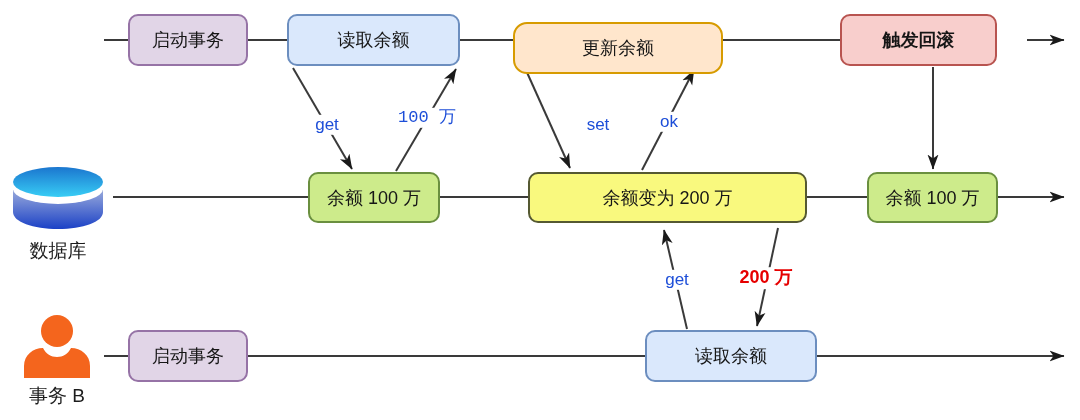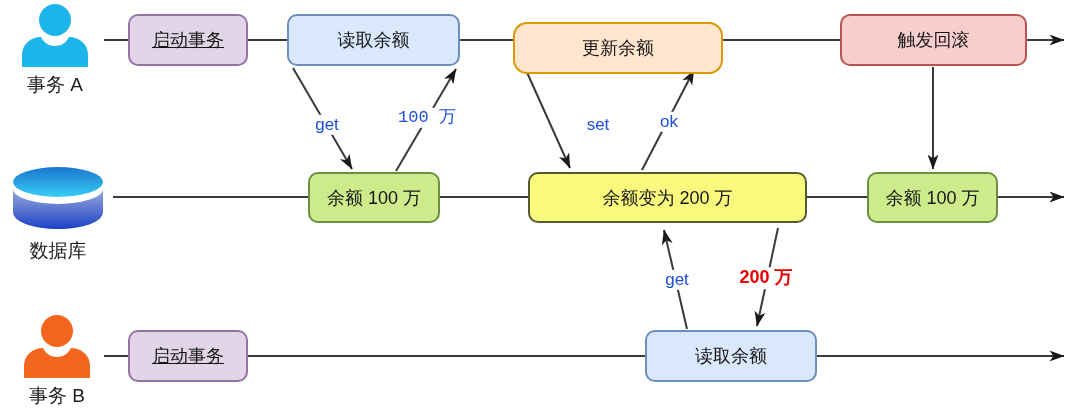--- a/index.html
+++ b/index.html
@@ -14,21 +14,21 @@
   .connectors line{stroke:#3a3a3a;stroke-width:2;}
   .node{
     position:absolute;
     display:flex;align-items:center;justify-content:center;
     border-radius:10px;
     border:2px solid #999;
     font-size:18px;color:#161616;
     box-sizing:border-box;
     white-space:nowrap;
   }
-  .node.purple{background:#e1d5e7;border-color:#9673a6;text-decoration:underline;}
+  .node.purple{background:#e1d5e7;border-color:#9673a6;}
   .node.blue{background:#dae8fc;border-color:#6c8ebf;}
   .node.orange{background:#ffe6cc;border-color:#d79b00;}
   .node.red{background:#f8cecc;border-color:#b85450;}
   .node.green{background:#cdeb8b;border-color:#6a8f3f;}
   .node.yellow{background:#f9f97e;border-color:#555932;}
   .actor{position:absolute;display:flex;flex-direction:column;align-items:center;}
   .actor-label{margin-top:4px;font-size:19px;color:#1c1c1c;white-space:nowrap;}
   .edge-label{
     position:absolute;transform:translate(-50%,-50%);
     background:#ffffff;padding:0 3px;
@@ -74,27 +74,20 @@
     <line x1="293" y1="68" x2="352" y2="169" marker-end="url(#arrow)"></line>
     <line x1="396" y1="171" x2="456" y2="69" marker-end="url(#arrow)"></line>
     <line x1="525" y1="68" x2="570" y2="168" marker-end="url(#arrow)"></line>
     <line x1="642" y1="170" x2="694" y2="70" marker-end="url(#arrow)"></line>
     <line x1="933" y1="67" x2="933" y2="169" marker-end="url(#arrow)"></line>
 
     <line x1="687" y1="329" x2="664" y2="230" marker-end="url(#arrow)"></line>
     <line x1="778" y1="228" x2="757" y2="326" marker-end="url(#arrow)"></line>
   </svg>
 
-  <div class="actor" style="left:18px;top:4px;">
-    <svg width="74" height="64" viewBox="0 0 74 64">
-      <circle cx="37" cy="16" r="16" fill="#1cb5ea"></circle>
-      <path d="M4 63 V51 C4 40 13 33 23 33 C26 39 31 42 37 42 C43 42 48 39 51 33 C61 33 70 40 70 51 V63 Z" fill="#1cb5ea"></path>
-    </svg>
-    <div class="actor-label">事务 A</div>
-  </div>
 
   <div class="actor" style="left:10px;top:162px;">
     <svg width="96" height="72" viewBox="0 0 96 72">
       <path d="M3 28 v22 c0 10 20 17 45 17 s45 -7 45 -17 v-22 z" fill="url(#g2body)"></path>
       <ellipse cx="48" cy="27" rx="45" ry="15" fill="#ffffff"></ellipse>
       <ellipse cx="48" cy="20" rx="45" ry="15" fill="url(#g2top)"></ellipse>
       <defs>
         <linearGradient id="g2top" x1="0" y1="0" x2="0" y2="1">
           <stop offset="0" stop-color="#1b76cf"></stop>
           <stop offset="1" stop-color="#38cdf5"></stop>
@@ -112,21 +105,21 @@
     <svg width="74" height="64" viewBox="0 0 74 64">
       <circle cx="37" cy="16" r="16" fill="#f4651d"></circle>
       <path d="M4 63 V51 C4 40 13 33 23 33 C26 39 31 42 37 42 C43 42 48 39 51 33 C61 33 70 40 70 51 V63 Z" fill="#f4651d"></path>
     </svg>
     <div class="actor-label">事务 B</div>
   </div>
 
   <div class="node purple" style="left:128px;top:14px;width:120px;height:52px;">启动事务</div>
   <div class="node blue" style="left:287px;top:14px;width:173px;height:52px;">读取余额</div>
   <div class="node orange" style="left:513px;top:22px;width:210px;height:52px;border-radius:14px;">更新余额</div>
-  <div class="node red" style="left:840px;top:14px;width:187px;height:52px;">触发回滚</div>
+  <div class="node red" style="left:840px;top:14px;width:157px;height:52px;font-weight:bold;">触发回滚</div>
 
   <div class="node green" style="left:308px;top:172px;width:132px;height:51px;">余额 100 万</div>
   <div class="node yellow" style="left:528px;top:172px;width:279px;height:51px;">余额变为 200 万</div>
   <div class="node green" style="left:867px;top:172px;width:131px;height:51px;">余额 100 万</div>
 
   <div class="node purple" style="left:128px;top:330px;width:120px;height:52px;">启动事务</div>
   <div class="node blue" style="left:645px;top:330px;width:172px;height:52px;">读取余额</div>
 
   <div class="edge-label" style="left:327px;top:125px;">get</div>
   <div class="edge-label" style="left:427px;top:118px;font-family:Liberation Mono, monospace;">100 万</div>

